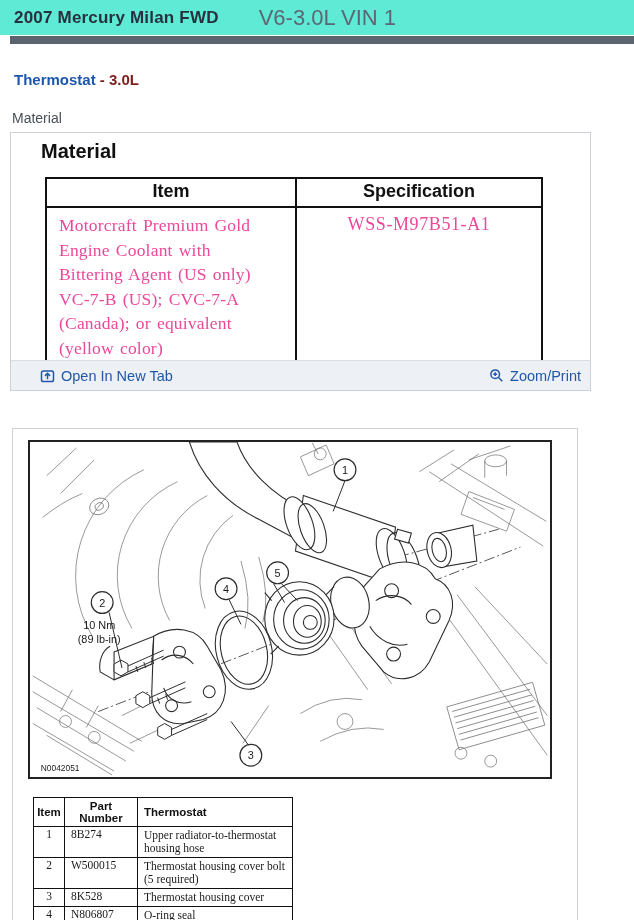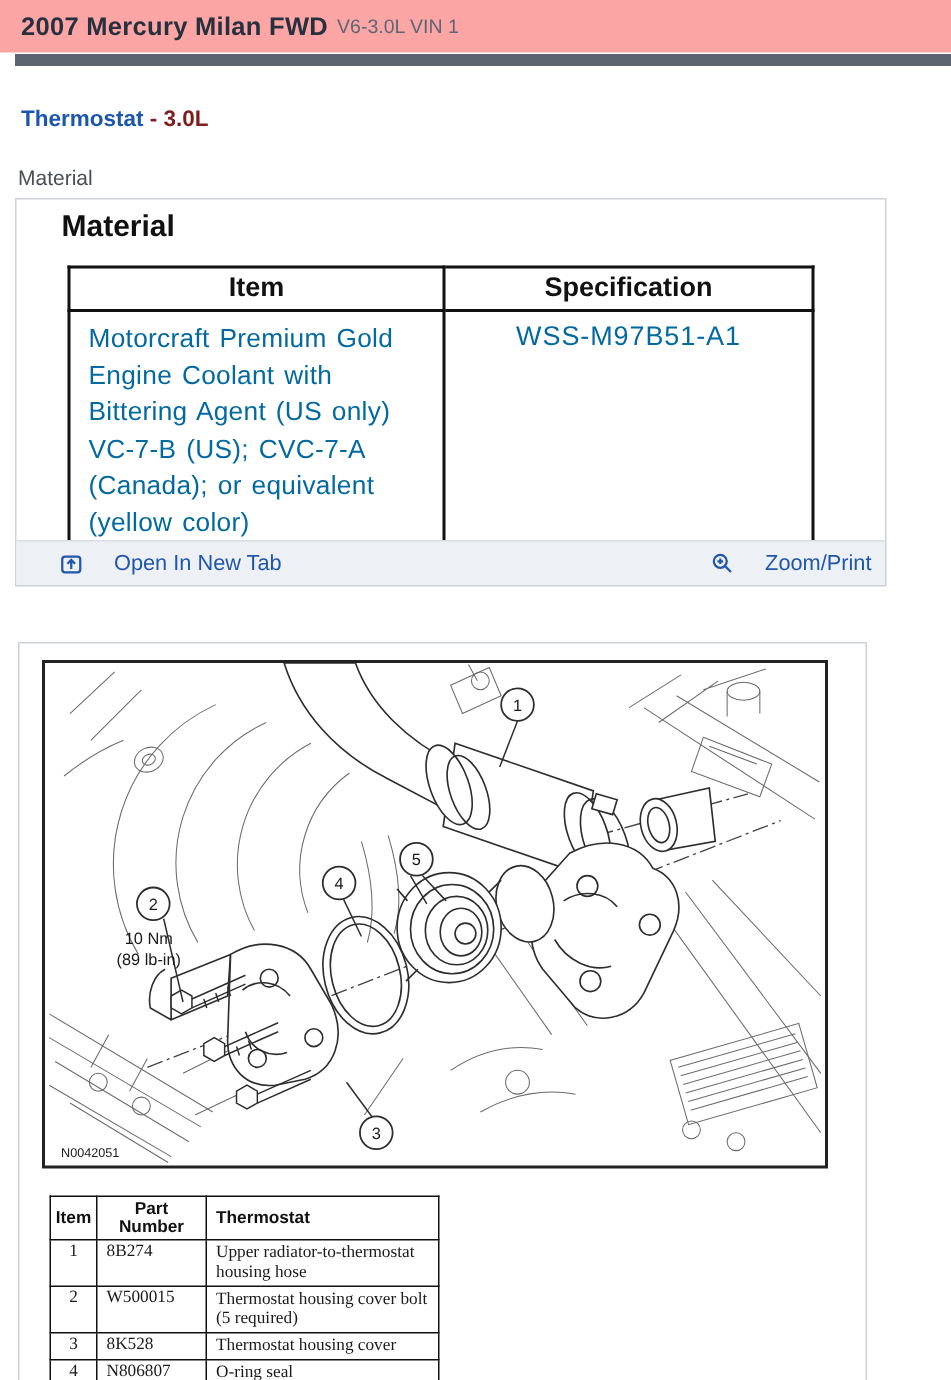--- a/index.html
+++ b/index.html
@@ -6,25 +6,25 @@
   body {
     width:634px; height:920px; overflow:hidden; position:relative;
     background:#ffffff;
     font-family:"Liberation Sans", sans-serif;
   }
   .page { position:absolute; inset:0; }
 
   
   .topbar {
     position:absolute; left:0; top:0; width:634px; height:35px;
-    background:#fca5a5; display:flex; align-items:center;
+    background:#5eead4; display:flex; align-items:center;
     padding-left:14px; box-sizing:border-box; gap:6px;
   }
   .veh-title { font-weight:bold; font-size:17px; color:#27303f; letter-spacing:.2px; white-space:nowrap; }
-  .veh-sub   { font-size:13px; color:#5d6674; white-space:nowrap; }
+  .veh-sub   { font-size:22px; color:#5d6674; white-space:nowrap;margin-left:34px; }
   .slate-bar { position:absolute; left:10px; top:36px; width:624px; height:8px; background:#5c6470; }
 
   
   .crumb { position:absolute; left:14px; top:71px; font-size:15px; font-weight:bold; }
   .crumb-link { color:#1c57ae; text-decoration:none; cursor:pointer;text-align:right; }
   .crumb-suffix { color:#7f1d1d; }
   .section-label { position:absolute; left:12px; top:110px; font-size:14px; color:#4a4f57; }
 
   
   .material-card {
@@ -39,34 +39,34 @@
     position:absolute; left:34px; top:44px; width:498px;
     border-collapse:collapse; table-layout:fixed; background:#fff;
   }
   .mat-table th, .mat-table td { border:2px solid #111; }
   .mat-table col.c1 { width:250px; }
   .mat-table th {
     font-size:18px; font-weight:bold; color:#111;
     text-align:center; padding:2px 0 4px;
   }
   .mat-table td {
-    font-family:Liberation Sans, sans-serif; font-size:17.5px; color:#0369a1;
+    font-family:Liberation Serif, serif; font-size:17.5px; color:#ec4899;
     vertical-align:top;
   }
   td.mat-item { padding:5px 16px 9px 12px; line-height:24.5px; letter-spacing:.2px; word-spacing:1.5px; }
   td.mat-spec { text-align:center; padding-top:6px; font-size:18px; letter-spacing:.6px; }
 
   .card-footer {
     position:absolute; left:0; bottom:0; width:100%; height:30px;
     background:#edf0f4; border-top:1px solid #d9dee4; box-sizing:border-box;
     display:flex; align-items:center; justify-content:space-between;
     padding:0 9px 0 13px;
   }
   .footer-link {
-    display:flex; align-items:center; gap:21px;
+    display:flex; align-items:center; gap:6px;
     color:#2057a8; font-size:14.5px; text-decoration:none; cursor:pointer;padding-left:16px;
   }
   .footer-link svg { display:block; stroke:#2057a8; fill:none; stroke-width:1.6; }
 
   
   .diagram-card {
     position:absolute; left:12px; top:428px; width:566px; height:520px;
     background:#fff; border:1px solid #cdd2d9; box-sizing:border-box;
   }
   .diagram-box {

